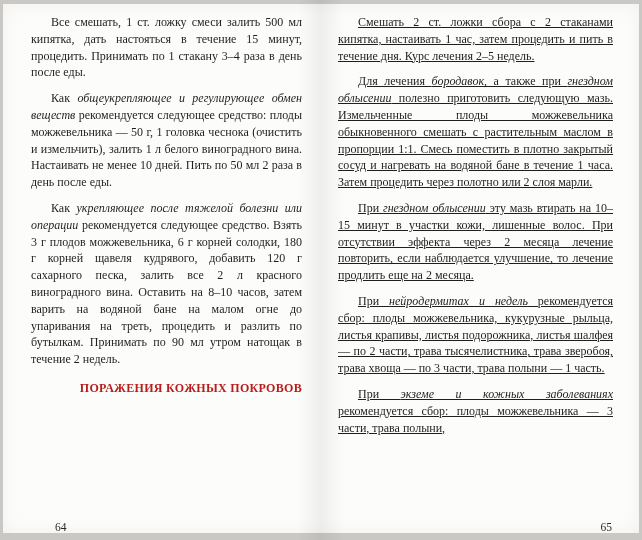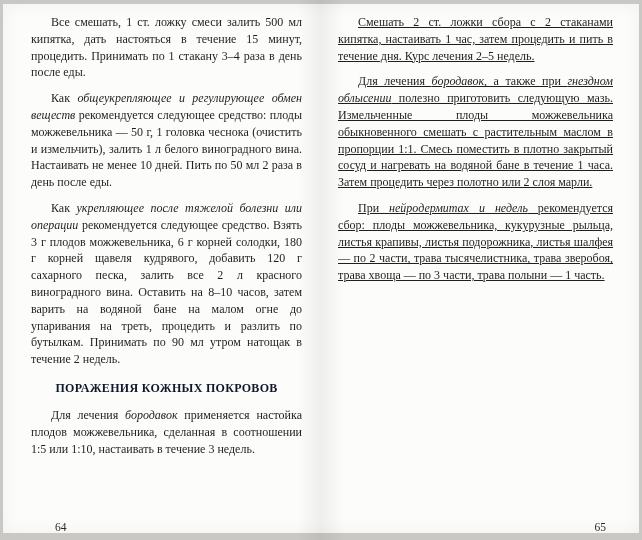--- a/index.html
+++ b/index.html
@@ -38,49 +38,50 @@
     margin: 0 0 9px 0;
     font-size: 12px;
     line-height: 1.4;
     text-align: justify;
     text-indent: 20px;
   }
   .heading {
     margin: 13px 0 11px 0;
     font-size: 12px;
     font-weight: bold;
-    text-align: center;
+    text-align: right;
     letter-spacing: 0.3px;
-    color: #0f172a;
+    color: #b91c1c;
   }
   .italic { font-style: italic; }
   .page-number {
     position: absolute;
     bottom: 7px;
     font-size: 11.5px;
     color: #2b2a28;
   }
   .pn-left  { left: 55px; }
-  .pn-right { right: 36px; }
+  .pn-right { right: 30px; }
 </style>
 </head>
 <body>
 
 <div class="scan">
   <div class="paper"></div>
   <div class="gutter-shadow"></div>
 
   <div class="page page-left">
       <p class="para"><span>Все смешать, 1 ст. ложку смеси залить 500 мл кипятка, дать настояться в течение 15 минут, процедить. Принимать по 1 стакану 3–4 раза в день после еды.</span></p>
       <p class="para"><span>Как </span><span class="italic">общеукрепляющее и регулирующее обмен веществ</span><span> рекомендуется следующее средство: плоды можжевельника — 50 г, 1 головка чеснока (очистить и измельчить), залить 1 л белого виноградного вина. Настаивать не менее 10 дней. Пить по 50 мл 2 раза в день после еды.</span></p>
       <p class="para"><span>Как </span><span class="italic">укрепляющее после тяжелой болезни или операции</span><span> рекомендуется следующее средство. Взять 3 г плодов можжевельника, 6 г корней солодки, 180 г корней щавеля кудрявого, добавить 120 г сахарного песка, залить все 2 л красного виноградного вина. Оставить на 8–10 часов, затем варить на водяной бане на малом огне до упаривания на треть, процедить и разлить по бутылкам. Принимать по 90 мл утром натощак в течение 2 недель.</span></p>
       <h2 class="heading"><span>ПОРАЖЕНИЯ КОЖНЫХ ПОКРОВОВ</span></h2>
-      <p class="para"><span>Для лечения </span><span class="italic">бородавок</span><span> применяется настойка плодов можжевельника, сделанная в соотношении 1:5 или 1:10, настаивать в течение 3 недель.</span></p>
     </div>
   <div class="page page-right">
       <p class="para"><span>Смешать 2 ст. ложки сбора с 2 стаканами кипятка, настаивать 1 час, затем процедить и пить в течение дня. Курс лечения 2–5 недель.</span></p>
       <p class="para"><span>Для лечения </span><span class="italic">бородавок</span><span>, а также при </span><span class="italic">гнездном облысении</span><span> полезно приготовить следующую мазь. Измельченные плоды можжевельника обыкновенного смешать с растительным маслом в пропорции 1:1. Смесь поместить в плотно закрытый сосуд и нагревать на водяной бане в течение 1 часа. Затем процедить через полотно или 2 слоя марли.</span></p>
+      <p class="para"><span>При </span><span class="italic">гнездном облысении</span><span> эту мазь втирать на 10–15 минут в участки кожи, лишенные волос. При отсутствии эффекта через 2 месяца лечение повторить, если наблюдается улучшение, то лечение продлить еще на 2 месяца.</span></p>
       <p class="para"><span>При </span><span class="italic">нейродермитах и недель</span><span> рекомендуется сбор: плоды можжевельника, кукурузные рыльца, листья крапивы, листья подорожника, листья шалфея — по 2 части, трава тысячелистника, трава зверобоя, трава хвоща — по 3 части, трава полыни — 1 часть.</span></p>
+      <p class="para"><span>При </span><span class="italic">экземе и кожных заболеваниях</span><span> рекомендуется сбор: плоды можжевельника — 3 части, трава полыни,</span></p>
     </div>
 
   <div class="page-number pn-left">64</div>
   <div class="page-number pn-right">65</div>
 </div>
 
 </body></html>

